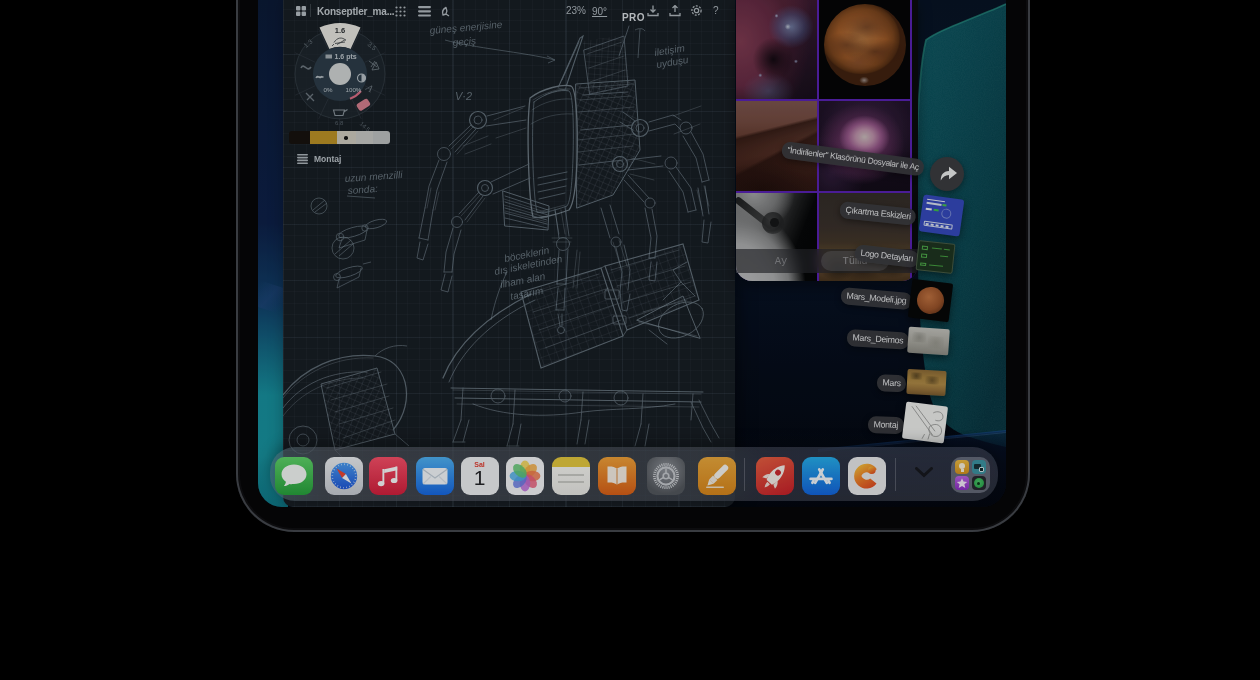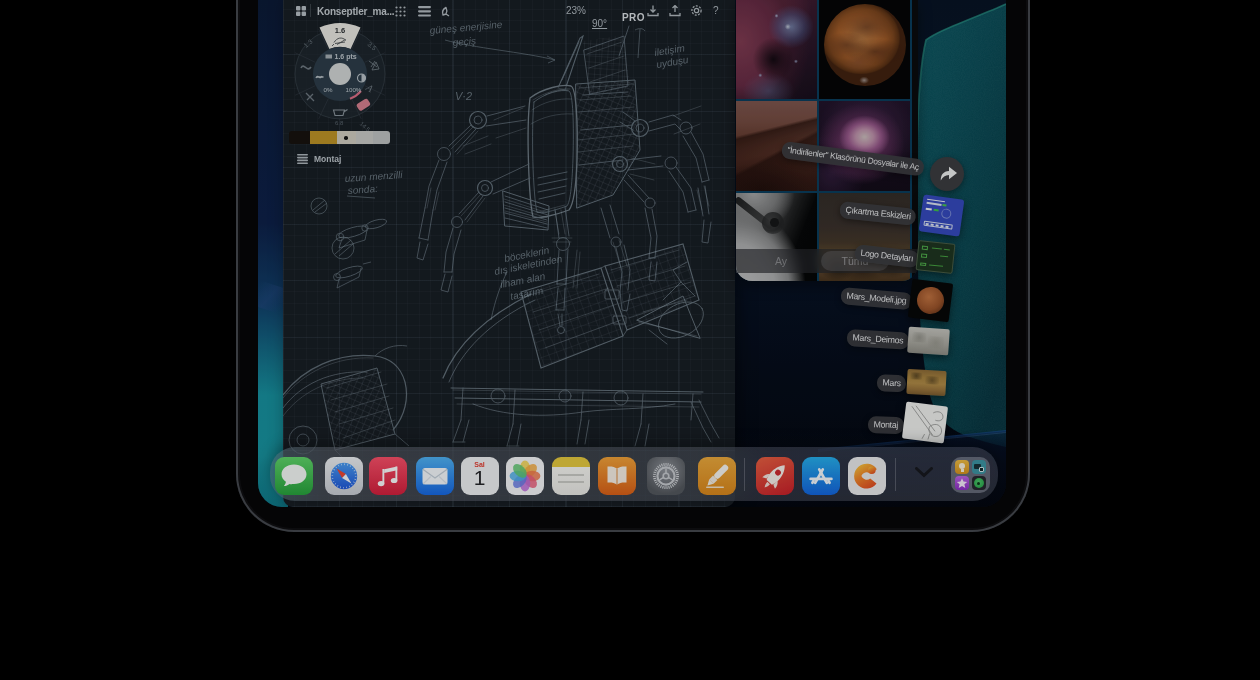--- a/index.html
+++ b/index.html
@@ -21,21 +21,21 @@
   #cwin{position:absolute;left:25px;top:0;width:452px;height:507px;background:#181d23;border-radius:0 0 10px 10px;
     background-image:
       repeating-linear-gradient(0deg, rgba(150,175,200,0.07) 0px, rgba(150,175,200,0.07) 1px, transparent 1px, transparent 56.5px),
       repeating-linear-gradient(90deg, rgba(150,175,200,0.07) 0px, rgba(150,175,200,0.07) 1px, transparent 1px, transparent 56.5px),
       repeating-linear-gradient(0deg, rgba(140,165,190,0.038) 0px, rgba(140,165,190,0.038) 1px, transparent 1px, transparent 11.3px),
       repeating-linear-gradient(90deg, rgba(140,165,190,0.038) 0px, rgba(140,165,190,0.038) 1px, transparent 1px, transparent 11.3px);
     box-shadow: 4px 0 18px rgba(0,0,0,0.45);}
   
   .tb{position:absolute;color:#aeb6bd;font-size:10px;}
   
-  #pwin{position:absolute;left:478px;top:0;width:182px;height:281px;border-radius:0 0 16px 16px;overflow:hidden;background:#0c4a6e;box-shadow:0 5px 14px rgba(0,0,0,0.4);}
+  #pwin{position:absolute;left:478px;top:0;width:182px;height:281px;border-radius:0 0 16px 16px;overflow:hidden;background:#6d28d9;box-shadow:0 5px 14px rgba(0,0,0,0.4);font-family:Liberation Mono, monospace;}
   .ph{position:absolute;}
   
   #dock{position:absolute;left:12px;top:447px;width:728px;height:54px;border-radius:25px;background:linear-gradient(90deg, rgba(156,158,170,0.33) 0%, rgba(142,144,158,0.30) 45%, rgba(134,136,152,0.31) 100%);backdrop-filter:blur(22px) saturate(120%);box-shadow:0 -5px 14px rgba(0,0,0,0.28);}
   .ic{position:absolute;top:10px;width:38px;height:38px;border-radius:9px;overflow:hidden;}
   .divider{position:absolute;top:11px;width:1px;height:33px;background:rgba(235,235,245,0.22);}
   
   .pill{position:absolute;background:rgba(60,60,64,0.94);color:#e2e2e4;font-size:8.8px;letter-spacing:-0.3px;line-height:1;padding:4px 5.5px;border-radius:8px;white-space:nowrap;box-shadow:0 2px 6px rgba(0,0,0,0.4);}
   .thumb{position:absolute;box-shadow:0 3px 8px rgba(0,0,0,0.5);}
 </style>
 </head>
@@ -100,21 +100,21 @@
           <g fill="#b0b7bd">
             <rect x="0" y="0" width="13" height="2.2" rx="1.1"></rect>
             <rect x="0" y="4.2" width="13" height="2.2" rx="1.1"></rect>
             <rect x="0" y="8.4" width="13" height="2.2" rx="1.1"></rect>
           </g>
         </svg>
       <svg class="tb" style="left:157px;top:5px;" width="13" height="13">
           <path d="M3,10 C2,7 3,4 6,2.5 C7,4.5 7,7 6,9 Z M6,9 L9,11" fill="none" stroke="#b0b7bd" stroke-width="1.4" stroke-linejoin="round"></path>
         </svg>
       <div class="tb" style="left:283px;top:5px;">23%</div>
-      <div class="tb" style="left:309px;top:18px;text-decoration:underline;">90°</div>
+      <div class="tb" style="left:309px;top:6px;text-decoration:underline;">90°</div>
       <div class="tb" style="left:339px;top:12px;color:#d8dce0;font-weight:bold;font-size:10px;letter-spacing:0.4px;">PRO</div>
       <svg class="tb" style="left:364px;top:5px;" width="12" height="12">
           <path d="M6,0.5 L6,6.5 M3.5,4.5 L6,7 L8.5,4.5 M1,8 L1,10.5 L11,10.5 L11,8" fill="none" stroke="#b0b7bd" stroke-width="1.3"></path>
         </svg>
       <svg class="tb" style="left:386px;top:5px;" width="12" height="12">
           <path d="M6,7 L6,1 M3.5,3 L6,0.5 L8.5,3 M1,8 L1,10.5 L11,10.5 L11,8" fill="none" stroke="#b0b7bd" stroke-width="1.3"></path>
         </svg>
       <svg class="tb" style="left:407px;top:4px;" width="13" height="13">
           <circle cx="6.5" cy="6.5" r="2.2" fill="none" stroke="#b0b7bd" stroke-width="1.3"></circle>
           <circle cx="6.5" cy="6.5" r="4.6" fill="none" stroke="#b0b7bd" stroke-width="1.3" stroke-dasharray="2 1.4"></circle>

